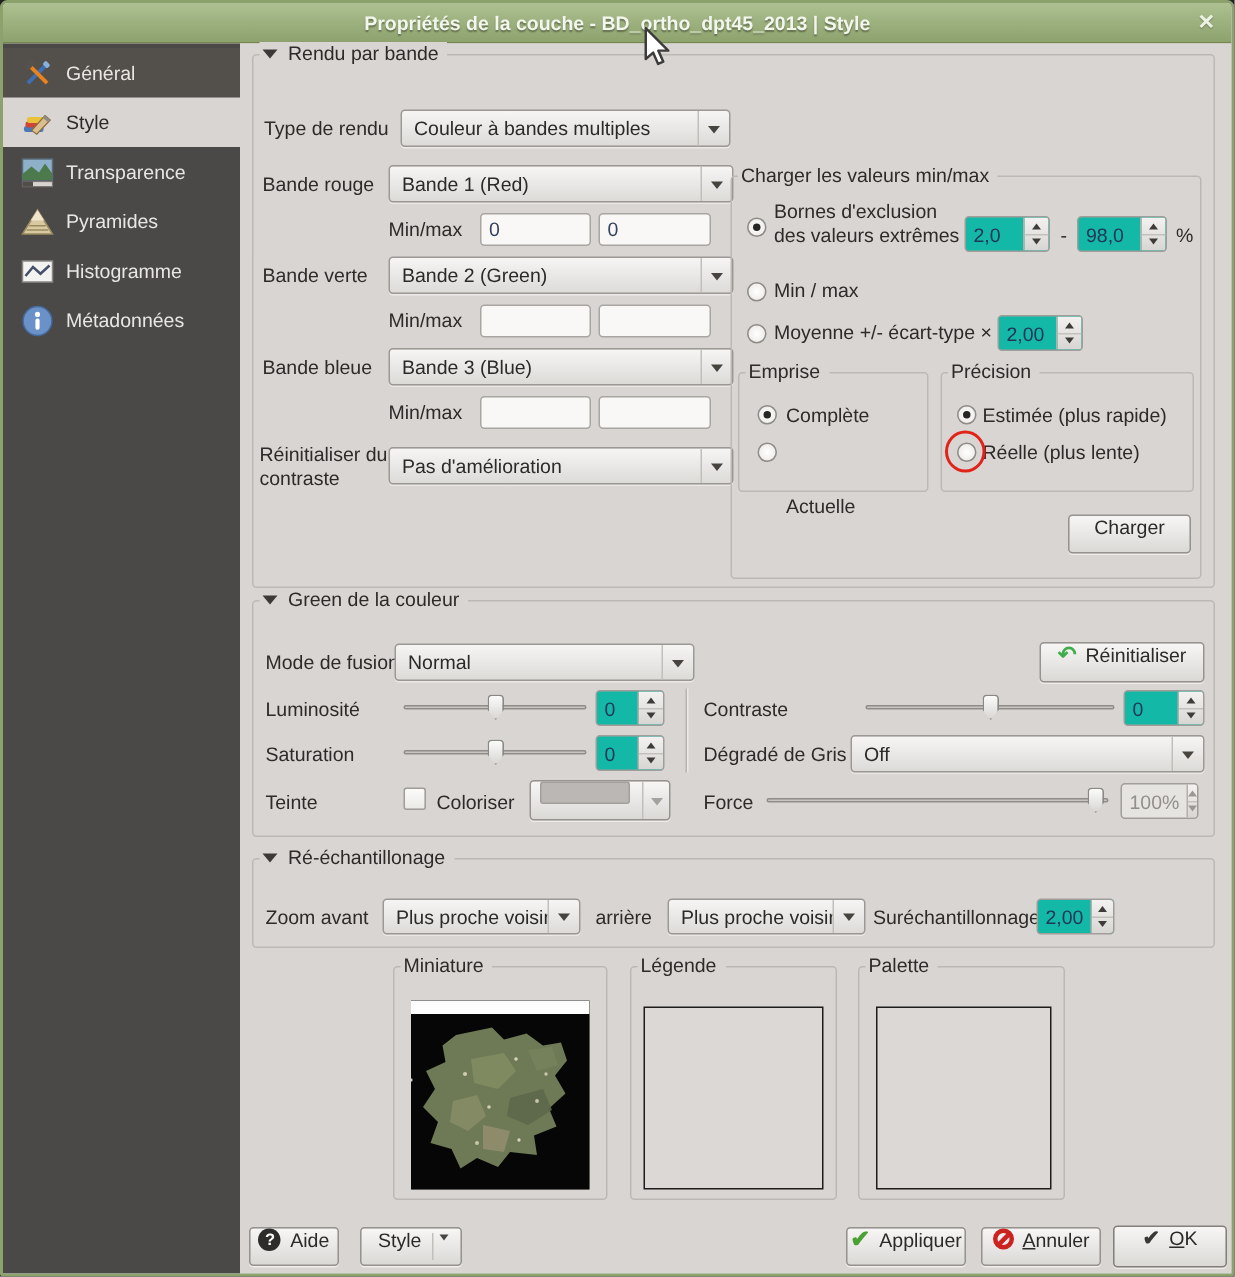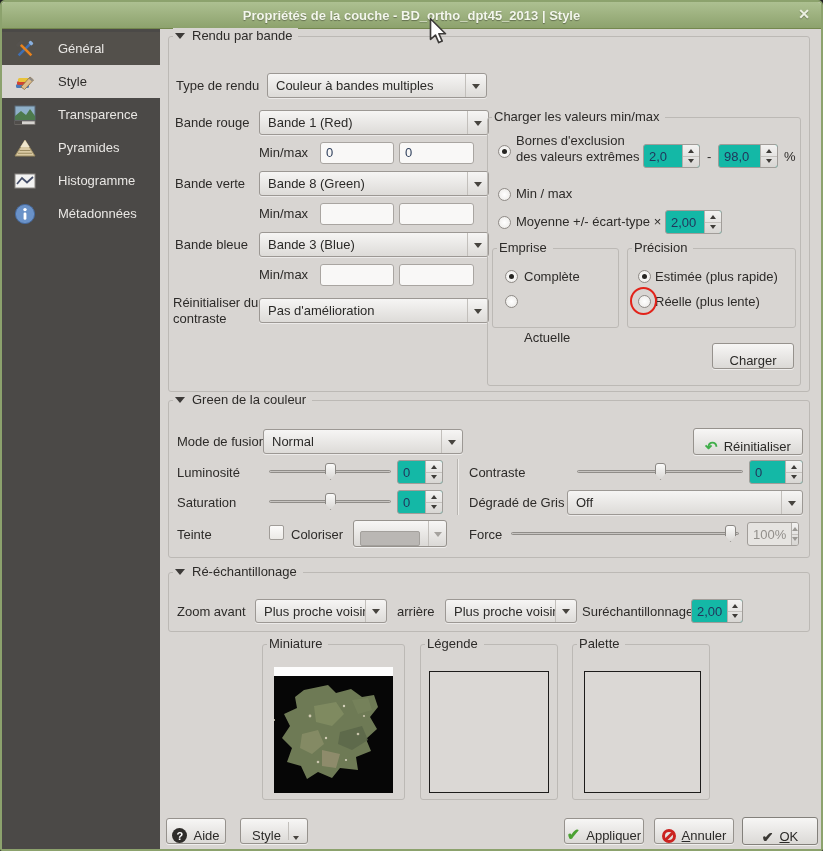--- a/index.html
+++ b/index.html
@@ -14,21 +14,21 @@
   .titlebar { position:absolute; left:0; top:0; right:0; height:27px;
               background:linear-gradient(#adc091,#8da26d);
               border-bottom:1px solid #74874e; border-radius:3px 3px 0 0;
               display:flex; align-items:center; justify-content:center; }
   .title-text { color:#f3f6ec; font-weight:bold; font-size:13px; text-shadow:0 1px 1px rgba(0,0,0,.35); }
   .close-btn { position:absolute; right:11px; top:4px; color:#edf1e4; font-size:14px; font-weight:bold;
                text-shadow:0 1px 1px rgba(0,0,0,.3); cursor:default; }
 
   
   .sidebar { position:absolute; left:0; top:27px; bottom:0; width:158px; background:#4b4947; }
-  .side-item { height:33px; display:flex; align-items:center; gap:21px; padding-left:11px;
+  .side-item { height:33px; display:flex; align-items:center; gap:7px; padding-left:11px;
                color:#e9e7e4; font-size:13px; }
   .side-item.first { background:#53504b; }
   .side-item.selected { background:#d8d5d2; color:#2d2b29; }
   .side-icon { width:24px; height:24px; flex:0 0 24px; }
 
   
   .content { position:absolute; left:158px; top:27px; right:0; bottom:0; background:#d8d5d2; }
 
   
   .gb { position:absolute; border:1px solid #bcb9b5; border-radius:3px;padding-left:37px; }
@@ -75,21 +75,21 @@
   
   .slider { position:absolute; height:22px; }
   .sl-groove { position:absolute; left:0; right:0; top:9px; height:3px; background:#c7c4c1;
                border:1px solid #908d89; border-radius:2px; }
   .sl-handle { position:absolute; top:2px; width:11px; height:17px;
                background:linear-gradient(#fbfbfa,#d9d7d4); border:1px solid #8b8884;
                border-radius:3px; clip-path:polygon(0 0,100% 0,100% 60%,50% 100%,0 60%); }
 
   
   .btn { position:absolute; height:26px; border:1px solid #96928d; border-radius:3px;
-         background:linear-gradient(#f7f6f5,#dbd9d6); display:flex; align-items:flex-end; justify-content:center;
+         background:linear-gradient(#f7f6f5,#dbd9d6); display:flex; align-items:flex-start; justify-content:center;
          gap:6px; font-size:13px; color:#2b2a28; box-shadow:0 1px 0 rgba(255,255,255,.6); }
   .btn .mnemo { display:inline-block; }
   .btn .mnemo::first-letter { text-decoration:underline; }
   .btn-sep { width:1px; align-self:stretch; margin:3px 0; background:#c2bfbb; }
 
   .vline { position:absolute; width:1px; background:#b7b4b0; box-shadow:1px 0 0 #eceae7; }
 
   
   .help-icon { width:15px; height:15px; border-radius:50%; background:#2e2c2a; color:#fff;
                font-size:11px; font-weight:bold; display:flex; align-items:center; justify-content:center; }
@@ -198,21 +198,21 @@
         <span class="combo-arr">
             <i></i>
           </span>
       </div>
       <span class="lbl" style="left:90px; top:108px;">Min/max</span>
       <div class="input" style="left:151px; top:105px; width:74px;"><span>0</span></div>
       <div class="input" style="left:230px; top:105px; width:75px;"><span>0</span></div>
 
       <span class="lbl" style="left:6px; top:139px;">Bande verte</span>
       <div class="combo" style="left:90px; top:134px; width:230px;">
-        <span class="combo-text">Bande 8 (Green)</span>
+        <span class="combo-text">Bande 2 (Green)</span>
         <span class="combo-arr">
             <i></i>
           </span>
       </div>
       <span class="lbl" style="left:90px; top:169px;">Min/max</span>
       <div class="input" style="left:151px; top:166px; width:74px;"></div>
       <div class="input" style="left:230px; top:166px; width:75px;"></div>
 
       <span class="lbl" style="left:6px; top:200px;">Bande bleue</span>
       <div class="combo" style="left:90px; top:195px; width:230px;">

